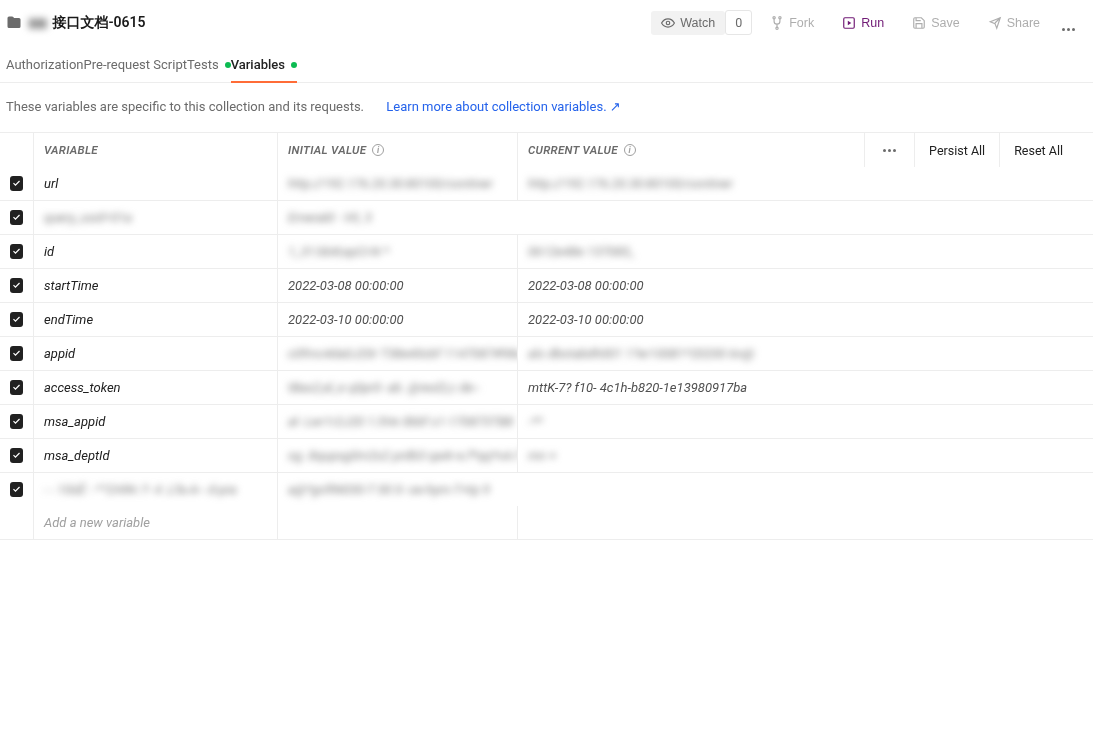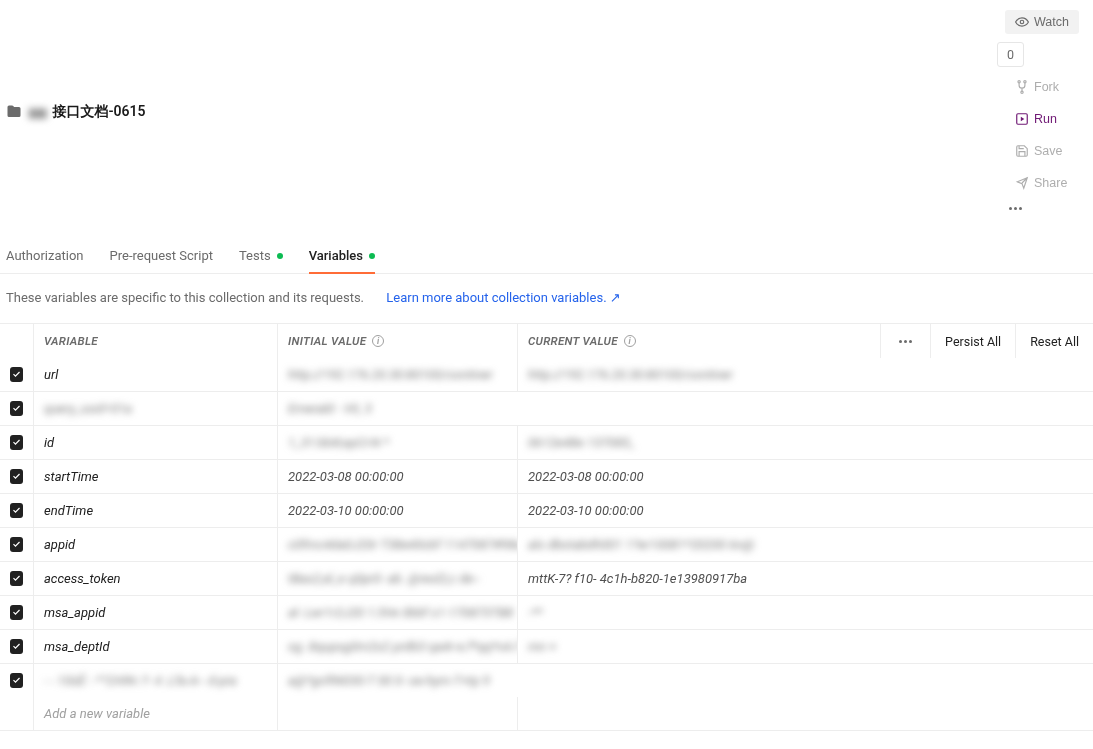--- a/index.html
+++ b/index.html
@@ -1,41 +1,41 @@
 <!DOCTYPE html>
 <html><head>
 <meta charset="utf-8">
 <style>
 * { box-sizing: border-box; margin: 0; padding: 0; }
 body { font-family: -apple-system, BlinkMacSystemFont, "Segoe UI", Roboto, sans-serif; font-size: 13px; color: #212121; background: #fff; width: 1093px; height: 749px; overflow: hidden; }
 .header { display: flex; align-items: center; justify-content: space-between; padding: 10px 14px 14px 6px; }
 .title-wrap { display: flex; align-items: center; gap: 6px; }
 .folder-icon { width: 16px; height: 16px; display: flex; align-items: center; justify-content: center; color: #6b6b6b; }
 .title { font-size: 14px; font-weight: 600; color: #1a1a1a; }
-.actions { display: flex; align-items: flex-start; gap: 8px; flex-direction: column; }
+.actions { display: flex; align-items: flex-end; gap: 8px; }
 .btn { display: inline-flex; align-items: center; gap: 5px; padding: 5px 10px; border: none; background: transparent; cursor: pointer; font-size: 12.5px; color: #6b6b6b; border-radius: 3px; }
 .btn.raised { background: #f2f2f2; }
 .btn.disabled { opacity: .55; cursor: default; }
 .count-box { border: 1px solid #e6e6e6; border-radius: 3px; padding: 4px 9px; font-size: 12.5px; color: #6b6b6b; margin-left: -8px; }
 .btn.run { color: #701a75; font-weight: 500; }
 .icon { width: 14px; height: 14px; flex: none; }
 .more-dots { display: flex; gap: 2px; padding: 4px; }
 .more-dots span { width: 3px; height: 3px; border-radius: 50%; background: #6b6b6b; }
-.tabs { display: flex; gap: 26px; padding: 0 6px; border-bottom: 1px solid #ededed; margin-top: 12px; }
+.tabs { display: flex; padding: 0 6px; border-bottom: 1px solid #ededed; }
 .tab { padding: 8px 0 10px; font-size: 13px; color: #6b6b6b; cursor: pointer; position: relative; display: inline-flex; align-items: center; gap: 6px; }
 .tab.active { color: #212121; font-weight: 500; }
 .tab-underline { position: absolute; bottom: -1px; left: 0; right: 0; height: 2px; background: #ff6c37; }
 .dot { width: 6px; height: 6px; border-radius: 50%; background: #0cbb52; }
 .desc { padding: 16px 6px 18px; font-size: 13px; color: #6b6b6b; }
 .desc a { color: #2563eb; text-decoration: none; margin-left: 19px; }
 .table { border-top: 1px solid #ededed; border-bottom: 1px solid #ededed; }
 .row { display: grid; grid-template-columns: 34px 244px 240px 1fr; align-items: center; font-style: italic; }
 .header-row { font-size: 11.5px; font-weight: 600; color: #6b6b6b; letter-spacing: .3px; }
 .header-row .cell { display: flex; align-items: center; gap: 6px; }
-.header-right-actions { position: absolute; right: 0; top: 0; bottom: 0; display: flex; align-items: center; }
+.header-right-actions { position: absolute; right: 16px; top: 0; bottom: 0; display: flex; align-items: center; }
 .header-actions-btn { padding: 6px 14px; border-left: 1px solid #ededed; cursor: pointer; display: flex; align-items: center; height: 100%; font-size: 12.5px; }
 .cell { padding: 8px 10px; border-right: 1px solid #ededed; height: 33px; display: flex; align-items: center; white-space: nowrap; overflow: hidden; }
 .row > .cell:last-child { border-right: none; }
 .row.header-row .cell { height: 34px; }
 .row + .row { border-top: 1px solid #ededed; }
 .checkbox-cell { justify-content: center; }
 .checkbox { width: 15px; height: 15px; border-radius: 3px; background: #212121; display: flex; align-items: center; justify-content: center; }
 .checkbox svg { width: 11px; height: 11px; }
 .val { color: #505050; }
 .blur { filter: blur(3.5px); -webkit-filter: blur(3.5px); color: #7a7a7a; }

